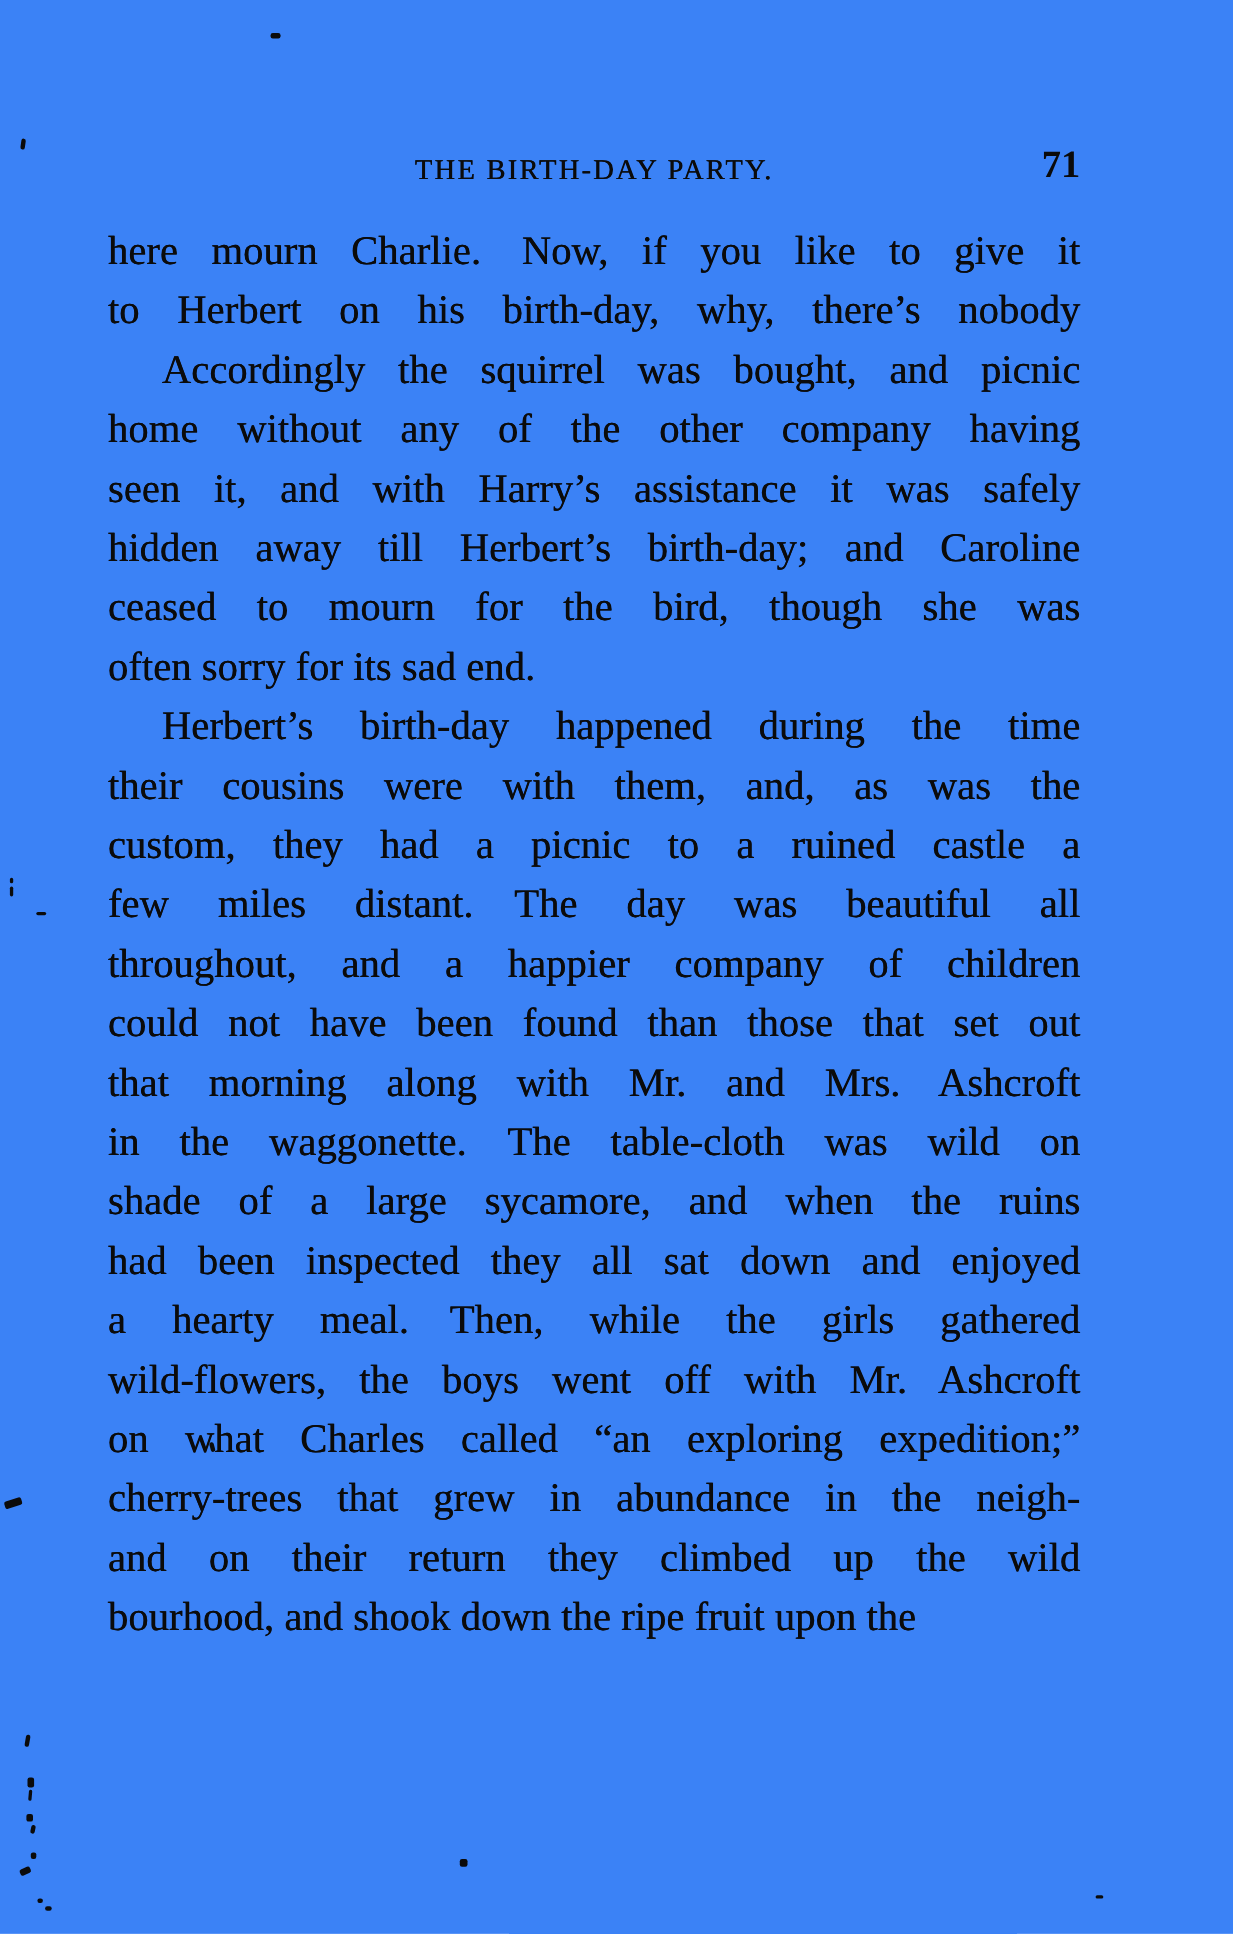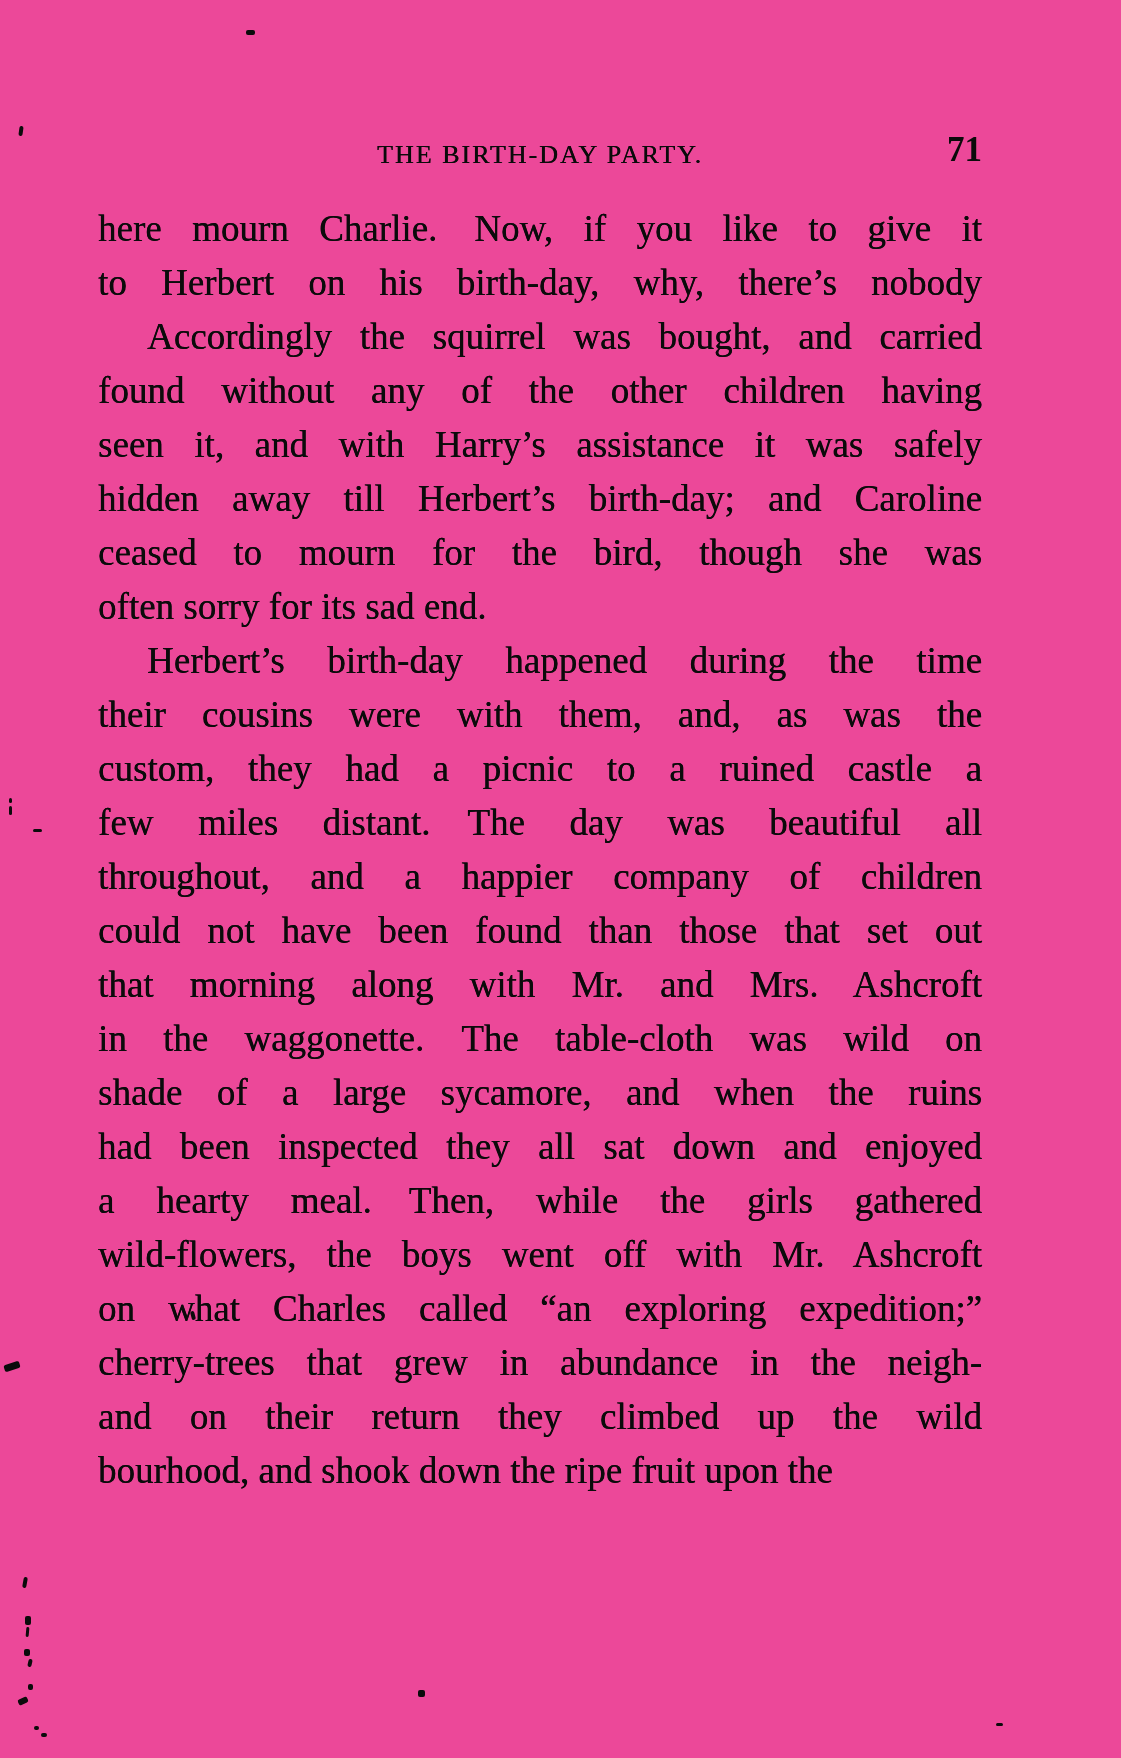--- a/index.html
+++ b/index.html
@@ -1,20 +1,20 @@
 <!DOCTYPE html>
 <html><head>
 <meta charset="utf-8">
 <style>
   html,body { margin:0; padding:0; }
   .page {
     position:relative;
     width:1121px;
     height:1758px;
-    background:#ec4899;
+    background:#3b82f6;
     overflow:hidden;
     font-family:"Liberation Serif","DejaVu Serif",serif;
     color:#0b0b0b;
   }
   .running-head {
     position:absolute;
     left:98px;
     top:134px;
     width:884px;
     height:42px;
@@ -70,22 +70,22 @@
     <span class="head-title">THE BIRTH-DAY PARTY.</span>
     <span class="page-num">71</span>
   </div>
 
   <div class="text-block" id="text-block">
       <div class="para">
         <div class="line">here mourn Charlie. Now, if you like to give it</div>
         <div class="line">to Herbert on his birth-day, why, there’s nobody</div>
       </div>
       <div class="para indent">
-        <div class="line">Accordingly the squirrel was bought, and carried</div>
-        <div class="line">found without any of the other children having</div>
+        <div class="line">Accordingly the squirrel was bought, and picnic</div>
+        <div class="line">home without any of the other company having</div>
         <div class="line">seen it, and with Harry’s assistance it was safely</div>
         <div class="line">hidden away till Herbert’s birth-day; and Caroline</div>
         <div class="line">ceased to mourn for the bird, though she was</div>
         <div class="line last">often sorry for its sad end.</div>
       </div>
       <div class="para indent">
         <div class="line">Herbert’s birth-day happened during the time</div>
         <div class="line">their cousins were with them, and, as was the</div>
         <div class="line">custom, they had a picnic to a ruined castle a</div>
         <div class="line">few miles distant. The day was beautiful all</div>

